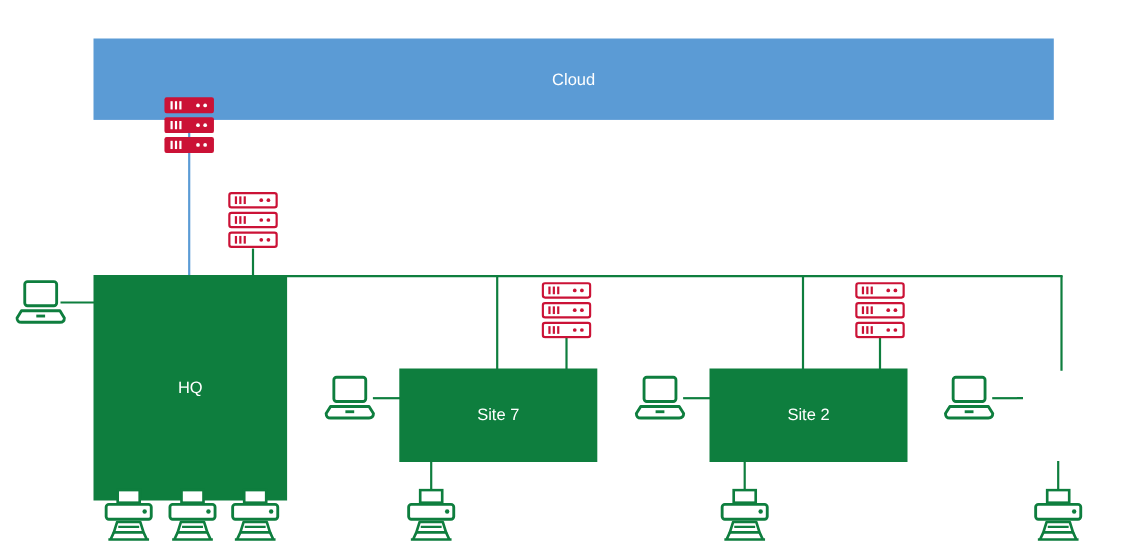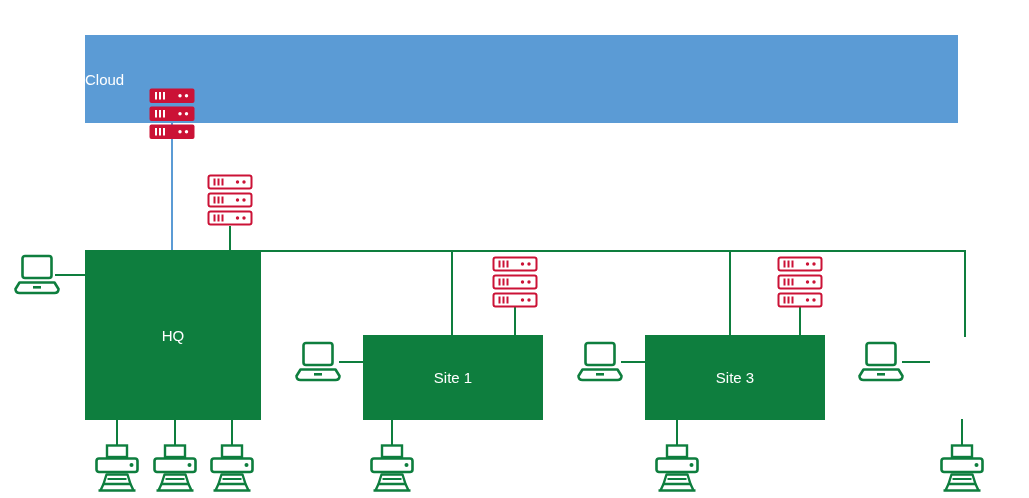--- a/index.html
+++ b/index.html
@@ -9,30 +9,30 @@
     --label-white:#FFFFFF;
     --background:#FFFFFF;
   }
   html,body{margin:0;padding:0;background:var(--background);}
   body{font-family:"Liberation Sans", sans-serif;}
   .canvas{position:relative;width:1029px;height:498px;background:var(--background);overflow:hidden;}
   .wires{position:absolute;left:0;top:0;width:1029px;height:498px;}
   .wire-green{stroke:var(--network-green);stroke-width:2;}
   .wire-blue{stroke:var(--cloud-blue);stroke-width:2;}
   .cloud{
-    position:absolute;left:85px;top:35px;width:873px;height:88px;
+    position:absolute;left:85px;top:35px;width:873px;height:74px;
     background:var(--cloud-blue);
-    display:flex;align-items:center;
+    display:flex;align-items:center;justify-content:center;
   }
   .node{
     position:absolute;background:var(--network-green);
     display:flex;align-items:center;justify-content:center;
   }
   .node-label,.cloud-label{color:var(--label-white);font-size:15px;line-height:1;}
-  .node-hq{left:85px;top:250px;width:176px;height:170px;}
+  .node-hq{left:85px;top:250px;width:176px;height:205px;}
   .node-site1{left:363px;top:335px;width:180px;height:85px;}
   .node-site2{left:645px;top:335px;width:180px;height:85px;}
   .node-site3{left:928px;top:335px;width:93px;height:85px;}
   .icon{position:absolute;display:block;}
   .icon-red{color:var(--device-red);}
   .icon-green{color:var(--network-green);}
   .server{width:46px;height:52px;}
   .laptop{width:48px;height:42px;}
   .printer{width:46px;height:48px;}
   .defs{position:absolute;width:0;height:0;}
@@ -133,24 +133,24 @@
     <line class="wire-green" x1="232" y1="419" x2="232" y2="447"></line>
     <line class="wire-green" x1="392" y1="419" x2="392" y2="447"></line>
     <line class="wire-green" x1="677" y1="419" x2="677" y2="447"></line>
     <line class="wire-green" x1="962" y1="419" x2="962" y2="447"></line>
   </svg>
 
   <div class="node node-hq">
     <span class="node-label">HQ</span>
   </div>
   <div class="node node-site1">
-    <span class="node-label">Site 1</span>
+    <span class="node-label">Site 7</span>
   </div>
   <div class="node node-site2">
-    <span class="node-label">Site 3</span>
+    <span class="node-label">Site 2</span>
   </div>
 
   <svg class="icon icon-red server" style="left:149px;top:88px;">
       <use href="#sym-server-filled"></use>
     </svg>
   <svg class="icon icon-red server" style="left:207px;top:174px;">
       <use href="#sym-server-outline"></use>
     </svg>
   <svg class="icon icon-red server" style="left:492px;top:256px;">
       <use href="#sym-server-outline"></use>

